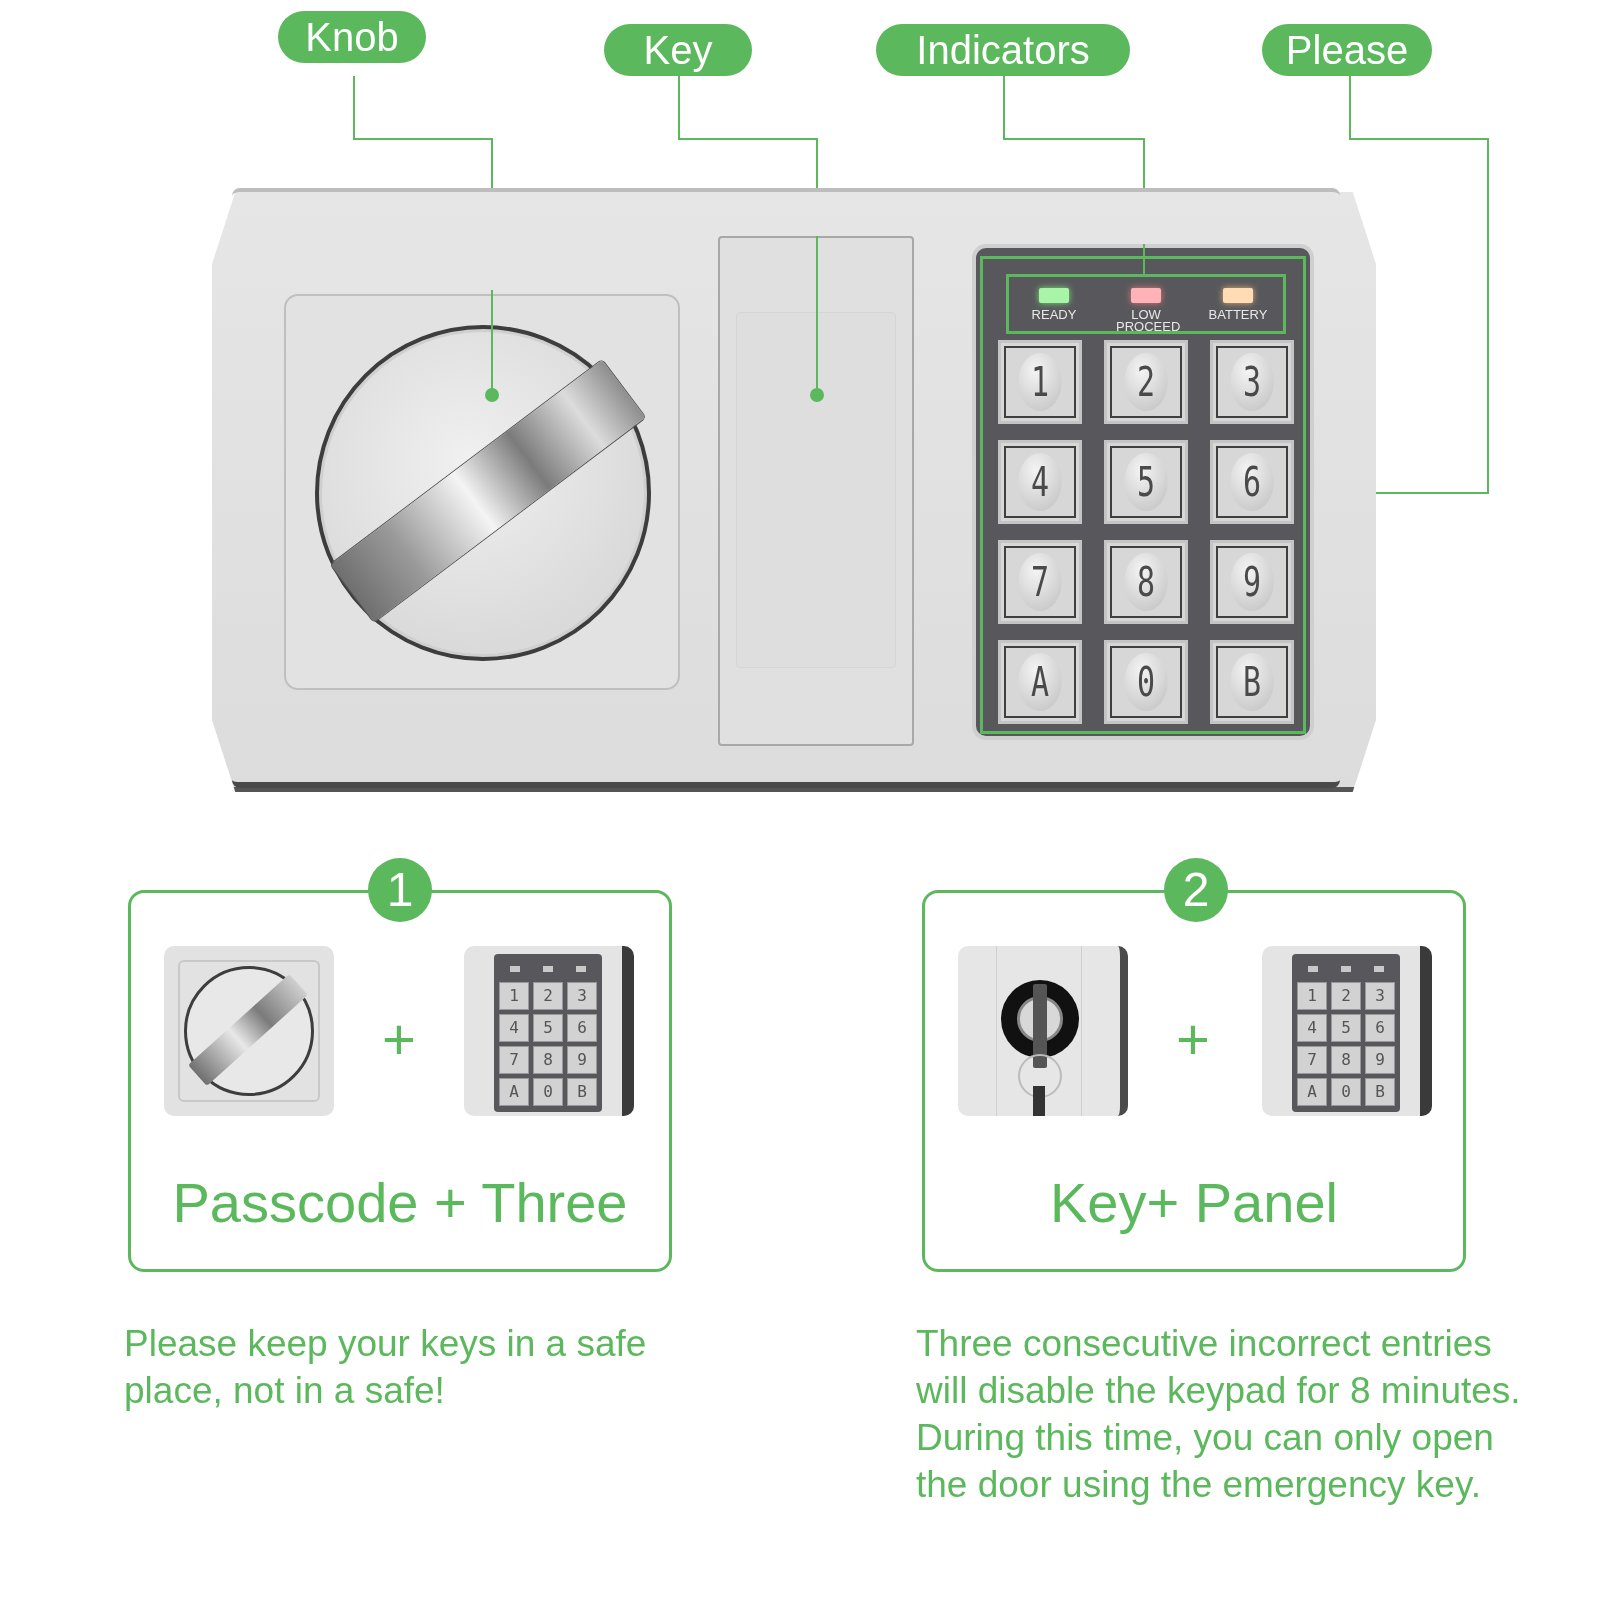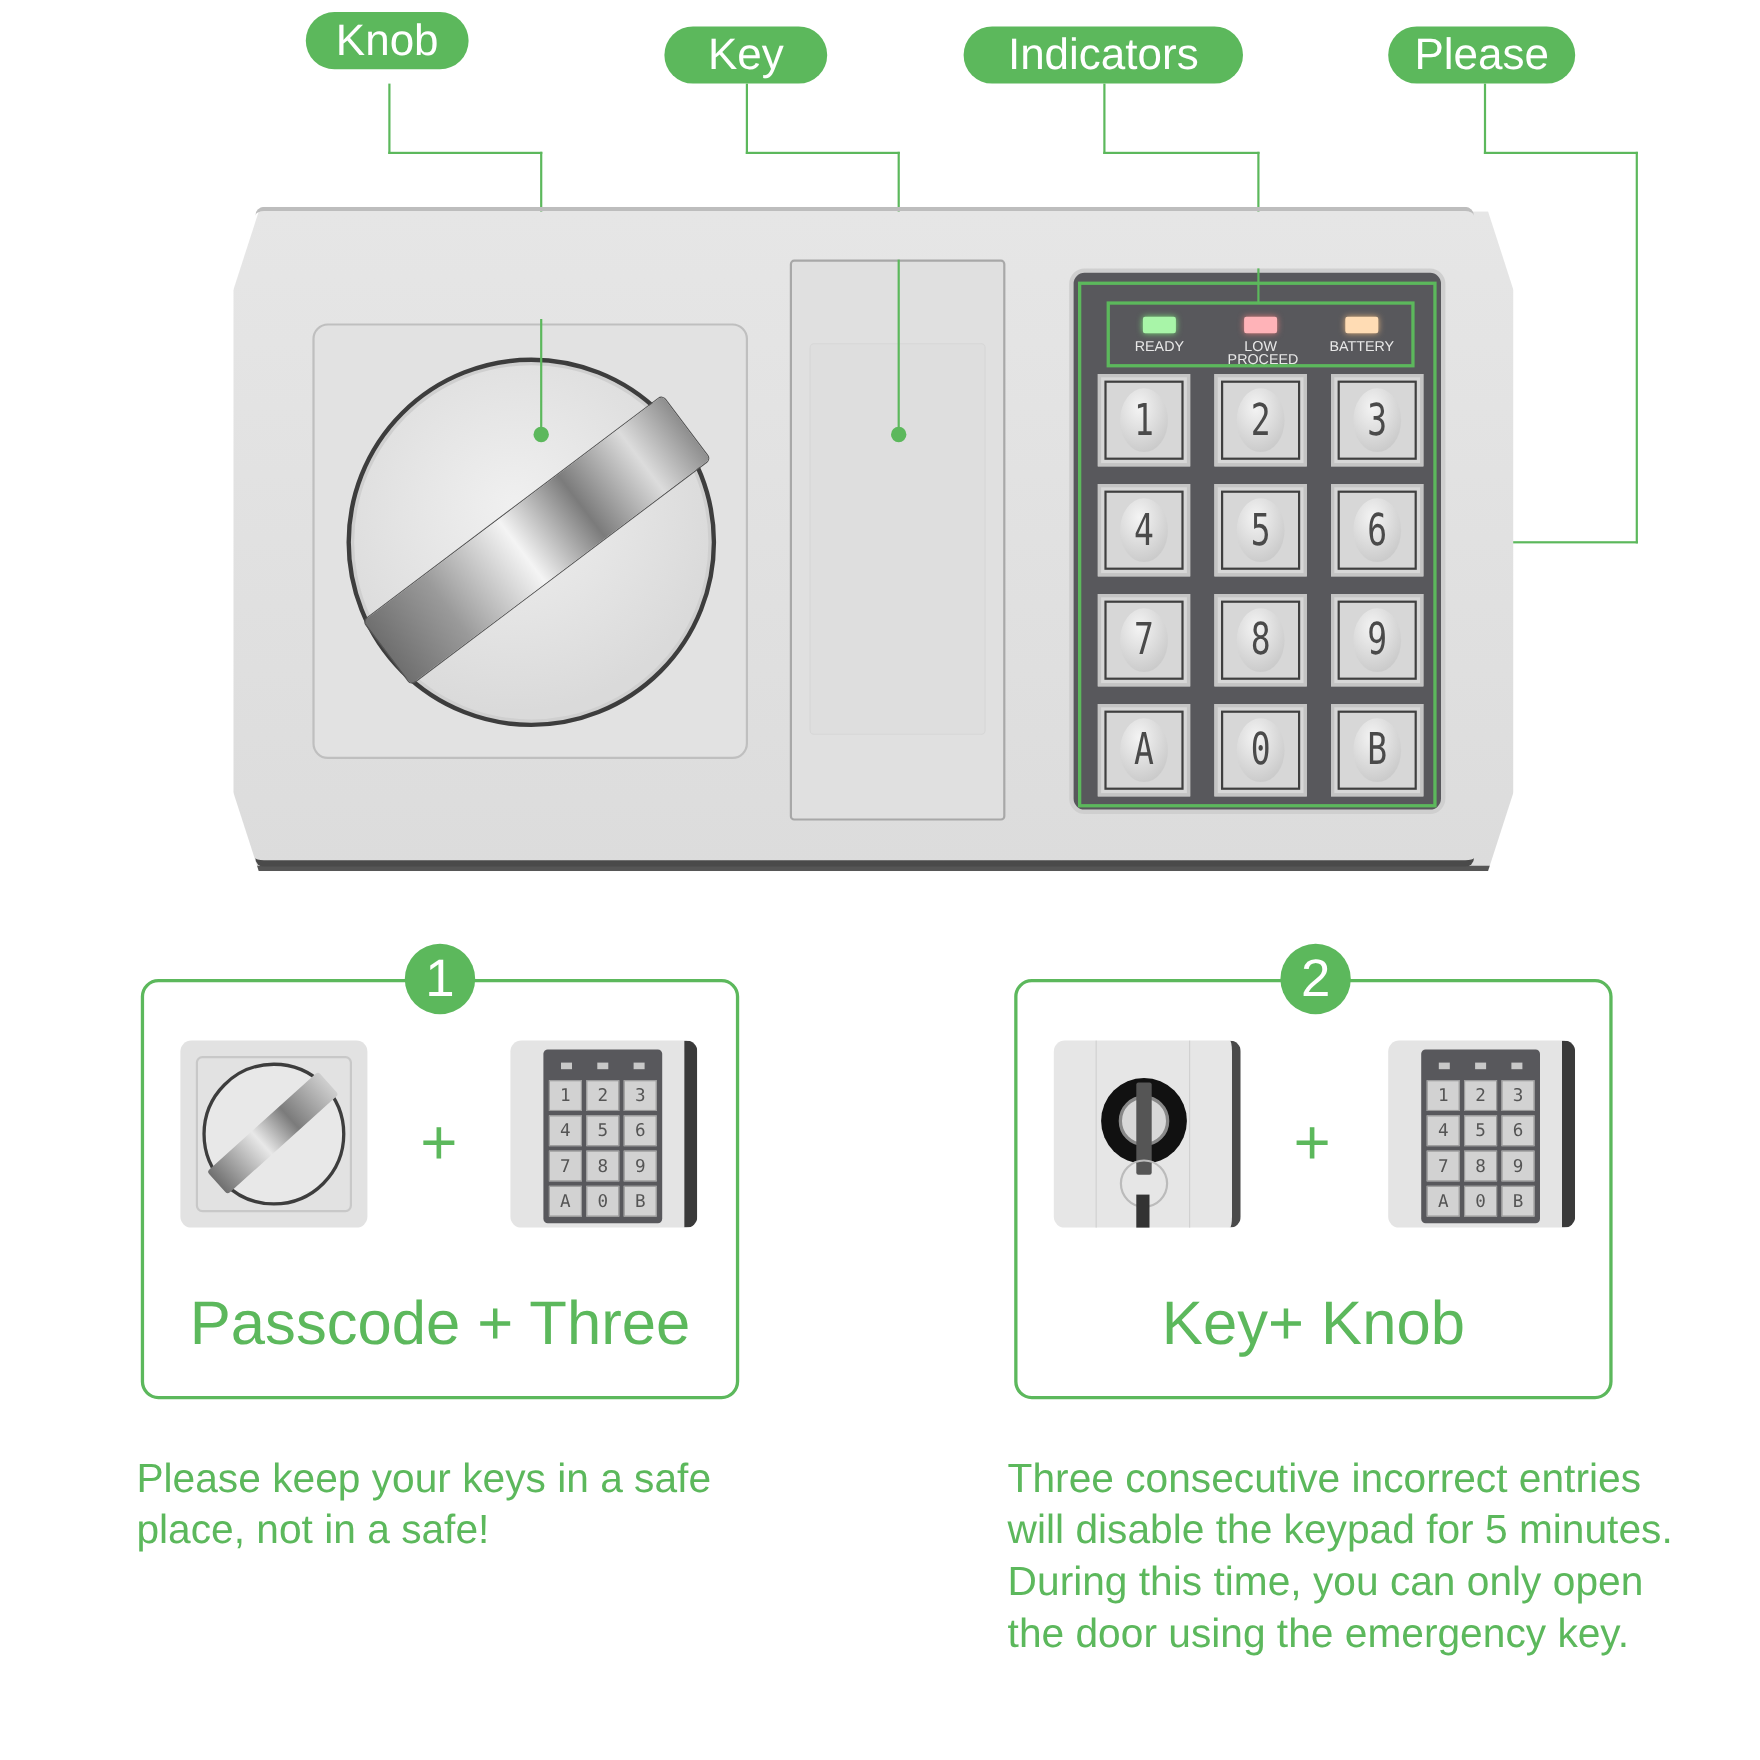--- a/index.html
+++ b/index.html
@@ -253,16 +253,16 @@
     <div class="mini-key" style="left:73px;top:60px;">6</div>
     <div class="mini-key" style="left:5px;top:92px;">7</div>
     <div class="mini-key" style="left:39px;top:92px;">8</div>
     <div class="mini-key" style="left:73px;top:92px;">9</div>
     <div class="mini-key" style="left:5px;top:124px;">A</div>
     <div class="mini-key" style="left:39px;top:124px;">0</div>
     <div class="mini-key" style="left:73px;top:124px;">B</div>
   </div>
 </div>
 
-<div class="mode-title" style="left:922px;top:1170px;width:544px;">Key+ Knob</div>
+<div class="mode-title" style="left:922px;top:1170px;width:544px;">Key+ Panel</div>
 
 <div class="note" style="left:124px;top:1320px;width:600px;">Please keep your keys in a safe place, not in a safe!</div>
-<div class="note" style="left:916px;top:1320px;width:610px;">Three consecutive incorrect entries will disable the keypad for 5 minutes. During this time, you can only open the door using the emergency key.</div>
+<div class="note" style="left:916px;top:1320px;width:610px;">Three consecutive incorrect entries will disable the keypad for 8 minutes. During this time, you can only open the door using the emergency key.</div>
 
 </body></html>

